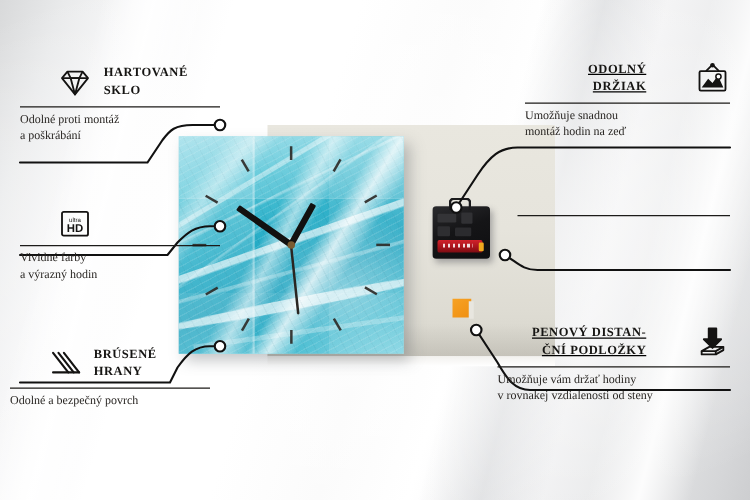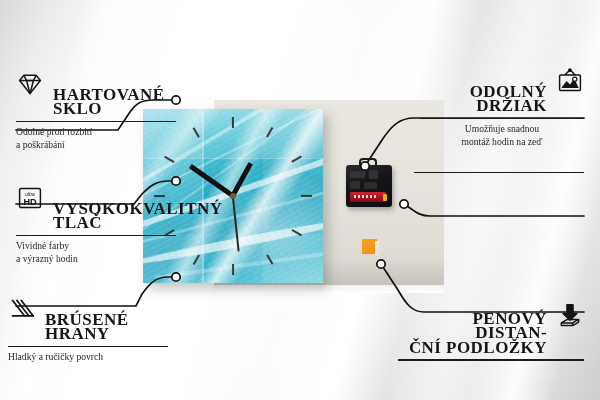--- a/index.html
+++ b/index.html
@@ -124,48 +124,47 @@
   .foam-top{ position:absolute; left:0; top:0; width:15px; height:15px;
              background:linear-gradient(145deg,#f7a224 0%, #ef8f12 100%); }
   .foam-side{ position:absolute; left:13px; top:2px; width:4px; height:14px;
               background:#e8e6df; }
 
   
   .feat{ position:absolute; }
   .feat-head{ display:flex; align-items:center; gap:9px; }
   .feat-title{
     font-family:"Liberation Serif", serif;
-    font-weight:700; font-size:17px; line-height:14.4px;
+    font-weight:700; font-size:10px; line-height:14.4px;
     letter-spacing:.45px; color:#161513; text-transform:uppercase;
     white-space:pre-line;
-    margin-top:36px;
   }
   .rule{ height:1.3px; background:#1c1b19; margin-top:4px; }
   .feat-desc{
     font-family:"Liberation Serif", serif;
     font-size:9.6px; line-height:12.4px; color:#2a2724; margin-top:4px;
     white-space:pre-line;
   }
   .feat.left  .feat-head{ justify-content:flex-start; }
   .feat.left  .feat-title{ text-align:left; }
   .feat.left  .feat-desc{ text-align:left; }
-  .feat.right .feat-head{ justify-content:flex-end; }
+  .feat.right .feat-head{ justify-content:flex-end;text-decoration:underline; }
   .feat.right .feat-title{ text-align:right; }
-  .feat.right .feat-desc{ text-align:center; }
-
-  .ico{ flex:0 0 auto; width:28px; height:26px; display:block; }
+  .feat.right .feat-desc{ text-align:left; }
+
+  .ico{ flex:0 0 auto; width:28px; height:26px; display:block;margin-left:30px; }
   .ico svg{ display:block; width:100%; height:100%; }
 
   
   #f-glass  { left:16px;  top:52px;  width:160px; }
   #f-print  { left:16px;  top:166px; width:160px; }
   #f-edges  { left:8px;  top:277px; width:160px; }
   #f-holder { right:16px; top:49px;  width:164px; }
   #f-mech   { right:16px; top:168px; width:170px; }
-  #f-foam   { right:16px; top:276px; width:186px; }
+  #f-foam   { right:16px; top:260px; width:186px; }
 
   
   #leads{ position:absolute; inset:0; width:600px; height:400px; pointer-events:none; }
 </style>
 </head>
 <body>
 
 <div id="stage">
 
   <div class="bg-base"></div>
@@ -256,35 +255,33 @@
               <path d="M4 11 H28"></path>
           <path d="M9 5 L12 11 L16 26 L20 11 L23 5"></path>
               <path d="M12 11 H20"></path>
             </g>
           </svg>
       </span>
       <div class="feat-title">HARTOVANÉ
 SKLO</div>
     </div>
     <div class="rule"></div>
-    <div class="feat-desc">Odolné proti rozbití
+    <div class="feat-desc">Odolné proti montáž
 a poškrábání</div>
   </div>
 
   <div class="feat left" id="f-print">
     <div class="feat-head">
       <span class="ico">
         <svg viewBox="0 0 32 30">
           <rect x="4" y="4" width="24" height="22" rx="1.6" fill="none" stroke="#141312" stroke-width="1.7"></rect>
           <text x="16" y="13" text-anchor="middle" font-family="Liberation Sans, sans-serif" font-size="5.6" fill="#141312">ultra</text>
           <text x="16" y="23" text-anchor="middle" font-family="Liberation Sans, sans-serif" font-size="10.5" font-weight="bold" fill="#141312">HD</text>
         </svg>
       </span>
-      <div class="feat-title">VYSOKOKVALITNÝ
-TLAČ</div>
     </div>
     <div class="rule"></div>
     <div class="feat-desc">Vividné farby
 a výrazný hodin</div>
   </div>
 
   <div class="feat left" id="f-edges">
     <div class="feat-head">
       <span class="ico">
         <svg viewBox="0 0 32 30">
@@ -293,21 +290,21 @@
               <line x1="10" y1="5" x2="24" y2="23"></line>
           <line x1="15" y1="5" x2="29" y2="23"></line>
               <line x1="5" y1="23" x2="29" y2="23"></line>
             </g>
           </svg>
       </span>
       <div class="feat-title">BRÚSENÉ
 HRANY</div>
     </div>
     <div class="rule"></div>
-    <div class="feat-desc">Hladký a ručičky povrch</div>
+    <div class="feat-desc">Odolné a bezpečný povrch</div>
   </div>
 
   <div class="feat right" id="f-holder">
     <div class="feat-head">
       <div class="feat-title">ODOLNÝ
 DRŽIAK</div>
       <span class="ico">
         <svg viewBox="0 0 32 30">
             <g fill="none" stroke="#141312" stroke-width="1.7" stroke-linejoin="round">
           <path d="M16 2 L10 8 M16 2 L22 8"></path>
@@ -337,15 +334,17 @@
             <g fill="none" stroke="#141312" stroke-width="1.7" stroke-linejoin="round">
           <path d="M12.5 2 H19.5 V12 H24 L16 20 L8 12 H12.5 Z" fill="#141312"></path>
           <path d="M6 23 L13 19 H26 L19 23 Z"></path>
               <path d="M6 23 V26 L19 26 V23"></path>
           <path d="M26 19 V22 L19 26"></path>
             </g>
           </svg>
       </span>
     </div>
     <div class="rule"></div>
+    <div class="feat-desc">Umožňuje vám držať hodiny
+v rovnakej vzdialenosti od steny</div>
   </div>
 
 </div>
 
 </body></html>

